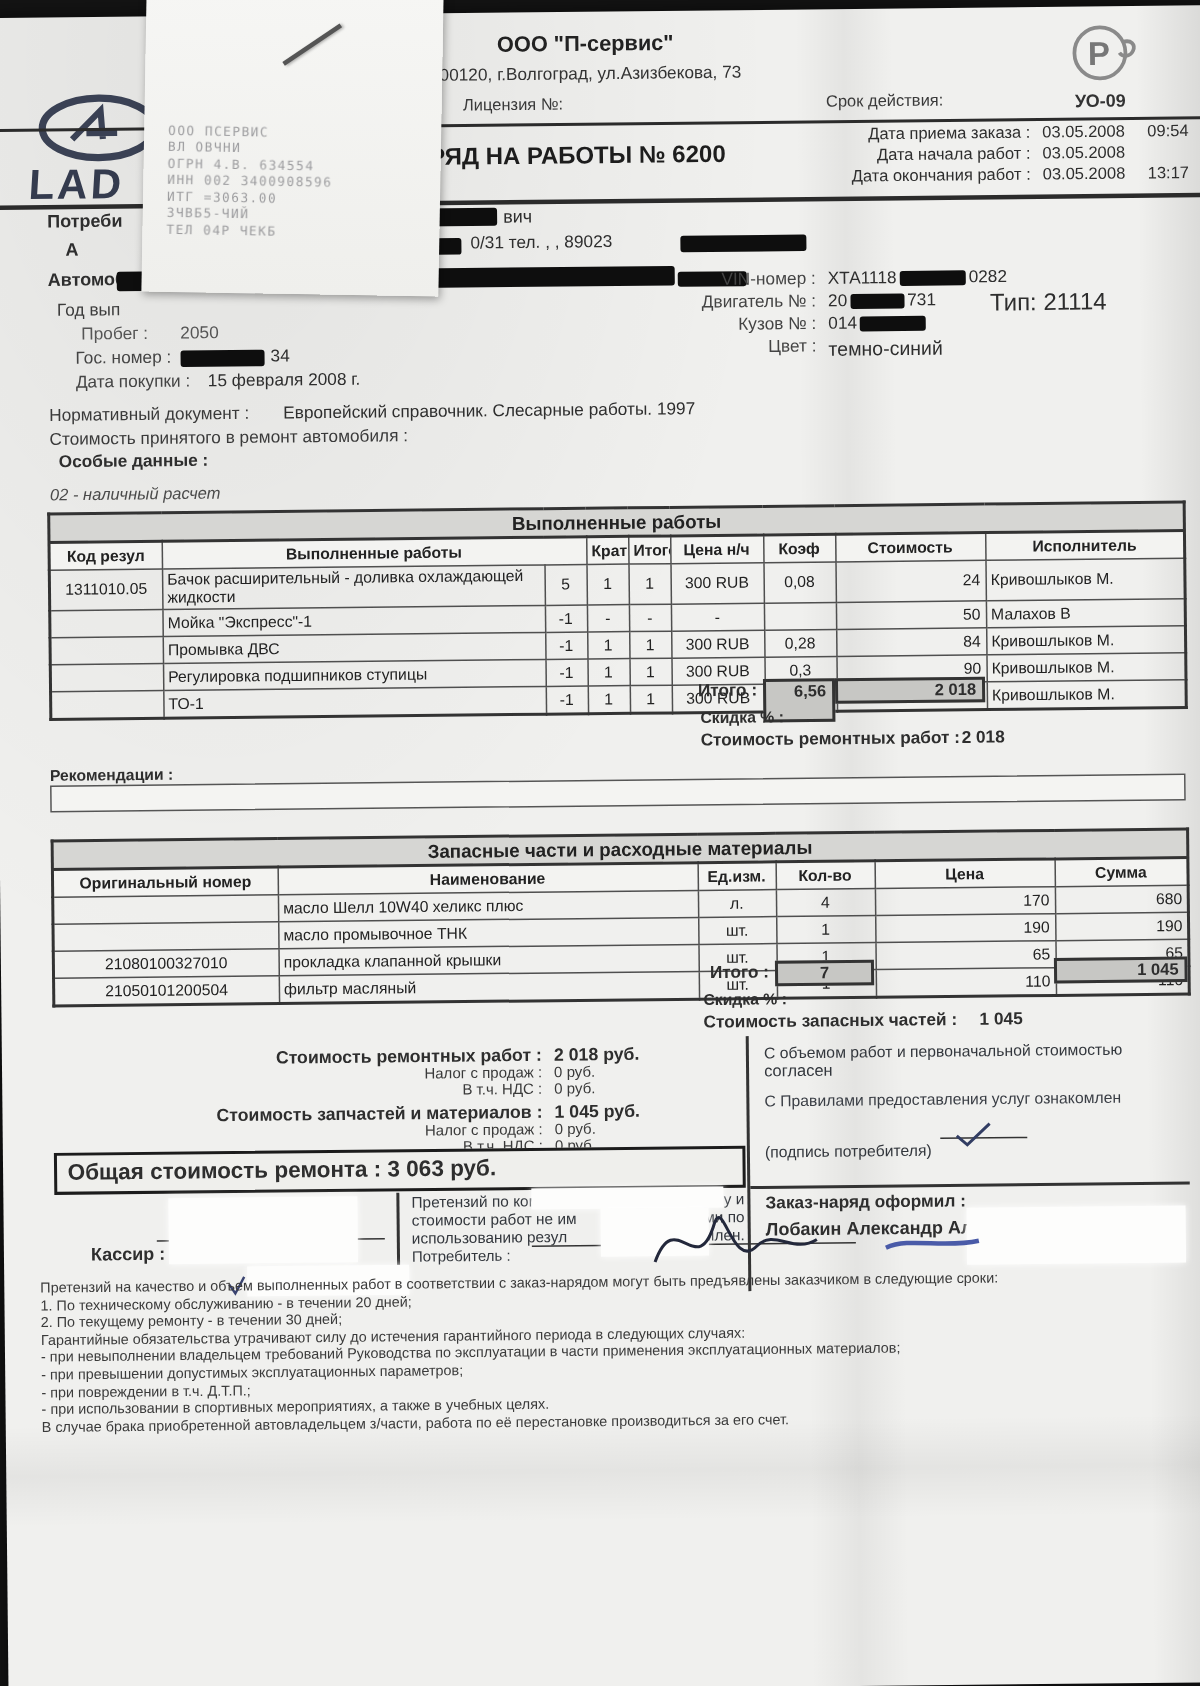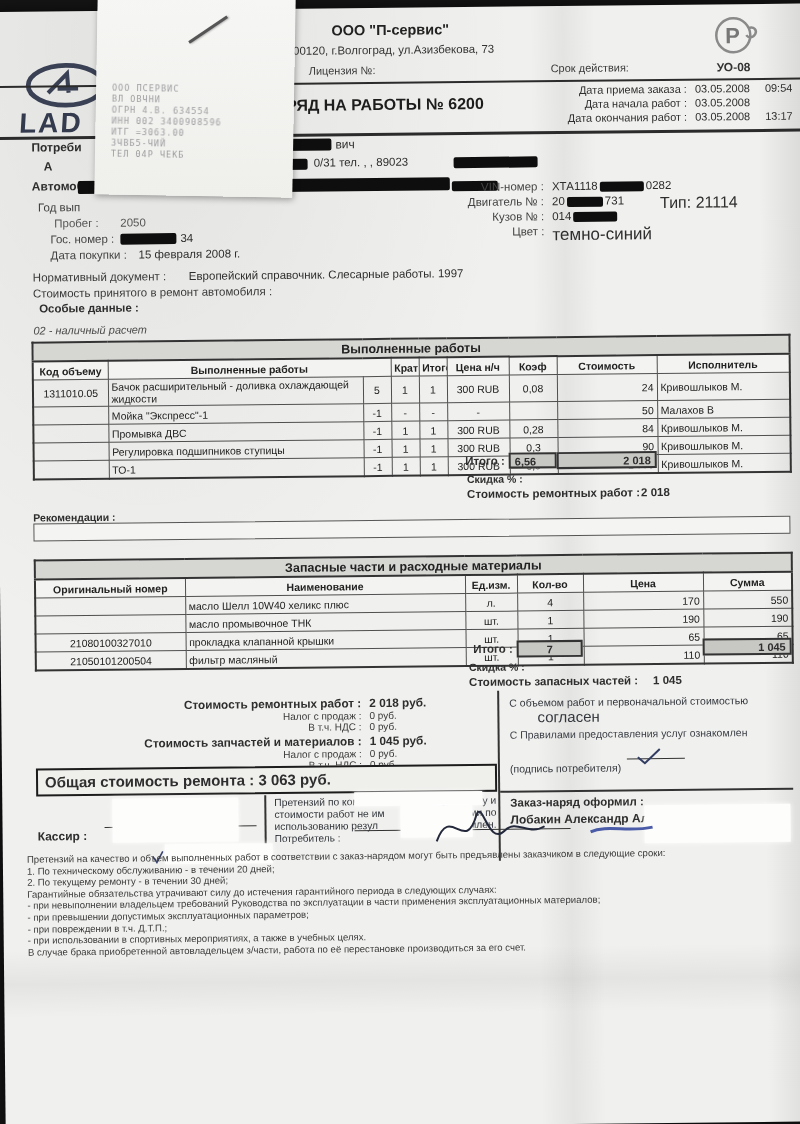--- a/index.html
+++ b/index.html
@@ -59,21 +59,21 @@
   <div class="abs b" style="left:246px;top:14px;width:300px;text-align:center;font-size:14.5px;color:#222">ООО "П-сервис"</div>
   <div class="abs" style="left:246px;top:36px;width:300px;text-align:center;font-size:11.5px;color:#333">400120, г.Волгоград, ул.Азизбекова, 73</div>
   <div class="abs" style="left:314px;top:56px;font-size:11px;color:#3a3a3a">Лицензия №:</div>
   <div class="abs" style="left:556px;top:56px;font-size:11px;color:#3a3a3a">Срок действия:</div>
 
   <svg class="abs" style="left:718px;top:8px" width="46" height="46" viewBox="0 0 46 46">
     <circle cx="21" cy="23" r="17" fill="none" stroke="#8a8a8a" stroke-width="2.5"></circle>
     <path d="M36 16 c6 -2 9 2 7 6 c-2 4 -7 4 -9 1" fill="none" stroke="#8a8a8a" stroke-width="2.5"></path>
     <text x="13" y="31" font-size="22" font-weight="bold" fill="#777" font-family="Liberation Sans,sans-serif">P</text>
   </svg>
-  <div class="abs b" style="left:722px;top:56px;font-size:12px;color:#333">УО-08</div>
+  <div class="abs b" style="left:722px;top:56px;font-size:12px;color:#333">УО-09</div>
 
   <div class="hline" style="top:74px"></div>
 
   <div class="abs rowlbl" style="left:450px;top:78px;width:242px;font-size:11px">Дата приема заказа :</div>
   <div class="abs" style="left:700px;top:78px;font-size:11px">03.05.2008</div>
   <div class="abs" style="left:770px;top:78px;font-size:11px">09:54</div>
   <div class="abs rowlbl" style="left:450px;top:92px;width:242px;font-size:11px">Дата начала работ :</div>
   <div class="abs" style="left:700px;top:92px;font-size:11px">03.05.2008</div>
   <div class="abs rowlbl" style="left:450px;top:106px;width:242px;font-size:11px">Дата окончания работ :</div>
   <div class="abs" style="left:700px;top:106px;font-size:11px">03.05.2008</div>
@@ -109,21 +109,21 @@
   <div class="abs" style="left:556px;top:174px;font-size:11.5px"><span>ХТА1118</span><span class="ibar" style="width:44px"></span><span>0282</span></div>
 
   <div class="abs rowlbl" style="left:420px;top:189px;width:128px;font-size:11.5px;color:#444">Двигатель № :</div>
   <div class="abs" style="left:556px;top:189px;font-size:11.5px"><span>20</span><span class="ibar" style="width:36px"></span><span>731</span></div>
   <div class="abs" style="left:664px;top:189px;font-size:16px">Тип: 21114</div>
 
   <div class="abs rowlbl" style="left:420px;top:204px;width:128px;font-size:11.5px;color:#444">Кузов № :</div>
   <div class="abs" style="left:556px;top:204px;font-size:11.5px"><span>014</span><span class="ibar" style="width:44px"></span></div>
 
   <div class="abs rowlbl" style="left:420px;top:219px;width:128px;font-size:11.5px;color:#444">Цвет :</div>
-  <div class="abs" style="left:556px;top:219px;font-size:17px">темно-синий</div>
+  <div class="abs" style="left:556px;top:219px;font-size:13px">темно-синий</div>
 
   <div class="abs" style="left:36px;top:260px;font-size:11.5px;color:#3a3a3a">Нормативный документ :</div>
   <div class="abs" style="left:192px;top:260px;font-size:11.5px">Европейский справочник. Слесарные работы. 1997</div>
   <div class="abs" style="left:36px;top:276px;font-size:11.5px;color:#3a3a3a">Стоимость принятого в ремонт автомобиля :</div>
   <div class="abs b" style="left:42px;top:291px;font-size:11.5px">Особые данные :</div>
   <div class="abs it" style="left:36px;top:313px;font-size:11px;color:#4a4a4a">02 - наличный расчет</div>
 
   <table class="doc" style="left:34px;top:330px;width:757px">
     <colgroup>
           <col style="width:75px">
@@ -134,21 +134,21 @@
           <col style="width:62px">
           <col style="width:48px">
           <col style="width:100px">
           <col style="width:133px">
         </colgroup>
     <tbody>
           <tr class="band">
             <td colspan="9">Выполненные работы</td>
           </tr>
     <tr class="hdr">
-      <td>Код объему</td>
+      <td>Код резул</td>
       <td colspan="2">Выполненные работы</td>
       <td>Крат</td>
       <td>Итого</td>
       <td>Цена н/ч</td>
       <td>Коэф</td>
       <td>Стоимость</td>
       <td>Исполнитель</td>
     </tr>
     <tr>
       <td class="c">1311010.05</td>
@@ -202,21 +202,21 @@
       <td class="c">1</td>
       <td class="c">300 RUB</td>
       <td class="c">5,9</td>
       <td class="r">1 770</td>
       <td class="l">Кривошлыков М.</td>
     </tr>
   </tbody>
       </table>
 
   <div class="abs b rowlbl" style="left:428px;top:448px;width:78px;font-size:11.5px">Итого :</div>
-  <div class="totcell" style="left:510px;top:446px;width:48px;height:16px;text-align:left">6,56</div>
+  <div class="totcell" style="left:510px;top:446px;width:48px;height:29px;text-align:right">6,56</div>
   <div class="totcell" style="left:558px;top:446px;width:100px;height:17px">2 018</div>
   <div class="abs b" style="left:468px;top:466px;font-size:10.5px">Скидка % :</div>
   <div class="abs b" style="left:468px;top:481px;font-size:11.5px">Стоимость ремонтных работ :</div>
   <div class="abs b" style="left:642px;top:481px;font-size:11.5px">2 018</div>
 
   <div class="abs b" style="left:34px;top:500px;font-size:10.5px">Рекомендации :</div>
   <div class="abs" style="left:34px;top:512px;width:755px;height:16px;border:1.5px solid #555;background:#f4f4f2"></div>
 
   <table class="doc" style="left:34px;top:548px;width:757px">
     <colgroup>
@@ -238,21 +238,21 @@
       <td>Кол-во</td>
       <td>Цена</td>
       <td>Сумма</td>
     </tr>
     <tr>
       <td class="c"></td>
       <td class="l">масло Шелл 10W40 хеликс плюс</td>
       <td class="c">л.</td>
       <td class="c">4</td>
       <td class="r">170</td>
-      <td class="r">550</td>
+      <td class="r">680</td>
     </tr>
     <tr>
       <td class="c"></td>
       <td class="l">масло промывочное ТНК</td>
       <td class="c">шт.</td>
       <td class="c">1</td>
       <td class="r">190</td>
       <td class="r">190</td>
     </tr>
     <tr>
@@ -292,33 +292,33 @@
   <div class="abs b rowlbl" style="left:80px;top:726px;width:280px;font-size:11.8px">Стоимость запчастей и материалов :</div>
   <div class="abs b" style="left:368px;top:726px;font-size:11.8px">1 045 руб.</div>
   <div class="abs rowlbl sm" style="left:80px;top:740px;width:280px">Налог с продаж :</div>
   <div class="abs sm" style="left:368px;top:740px">0 руб.</div>
   <div class="abs rowlbl sm" style="left:80px;top:751px;width:280px">В т.ч. НДС :</div>
   <div class="abs sm" style="left:368px;top:751px">0 руб.</div>
 
   <div class="abs b" style="left:34px;top:757px;width:450px;height:24px;border:2.5px solid #1c1c1c;font-size:15px;line-height:24px;padding-left:7px;background:#efefec">Общая стоимость ремонта : 3 063 руб.</div>
 
   <div class="abs" style="left:508px;top:690px;font-size:10.5px;color:#33373d">С объемом работ и первоначальной стоимостью</div>
-  <div class="abs" style="left:536px;top:702px;font-size:15px;color:#33373d">согласен</div>
+  <div class="abs" style="left:508px;top:702px;font-size:11px;color:#33373d">согласен</div>
   <div class="abs" style="left:508px;top:722px;font-size:10.5px;color:#3a3e45">С Правилами предоставления услуг ознакомлен</div>
   <div class="abs" style="left:508px;top:756px;font-size:10.5px;color:#33373d">(подпись потребителя)</div>
   <div class="underline" style="left:625px;top:753px;width:58px"></div>
   <svg class="abs" style="left:634px;top:742px" width="26" height="18" viewBox="0 0 26 18">
     <path d="M2 10 L9 16 L24 2" fill="none" stroke="#323d63" stroke-width="2"></path>
   </svg>
 
   <div class="abs" style="left:498px;top:784px;width:293px;height:2px;background:#333"></div>
 
   <div class="abs" style="left:262px;top:786px;width:2px;height:66px;background:#333"></div>
 
-  <div class="abs b" style="left:35px;top:818px;font-size:12px">Кассир :</div>
+  <div class="abs b" style="left:58px;top:818px;font-size:12px">Кассир :</div>
   <div class="underline" style="left:102px;top:816px;width:152px"></div>
 
   <div class="abs" style="left:272px;top:788px;width:222px">
     <div class="claim-line">
           <span>Претензий по комплект</span>
           <span>у, объему и</span>
         </div>
     <div class="claim-line">
           <span>стоимости работ не им</span>
           <span>дациями по</span>

